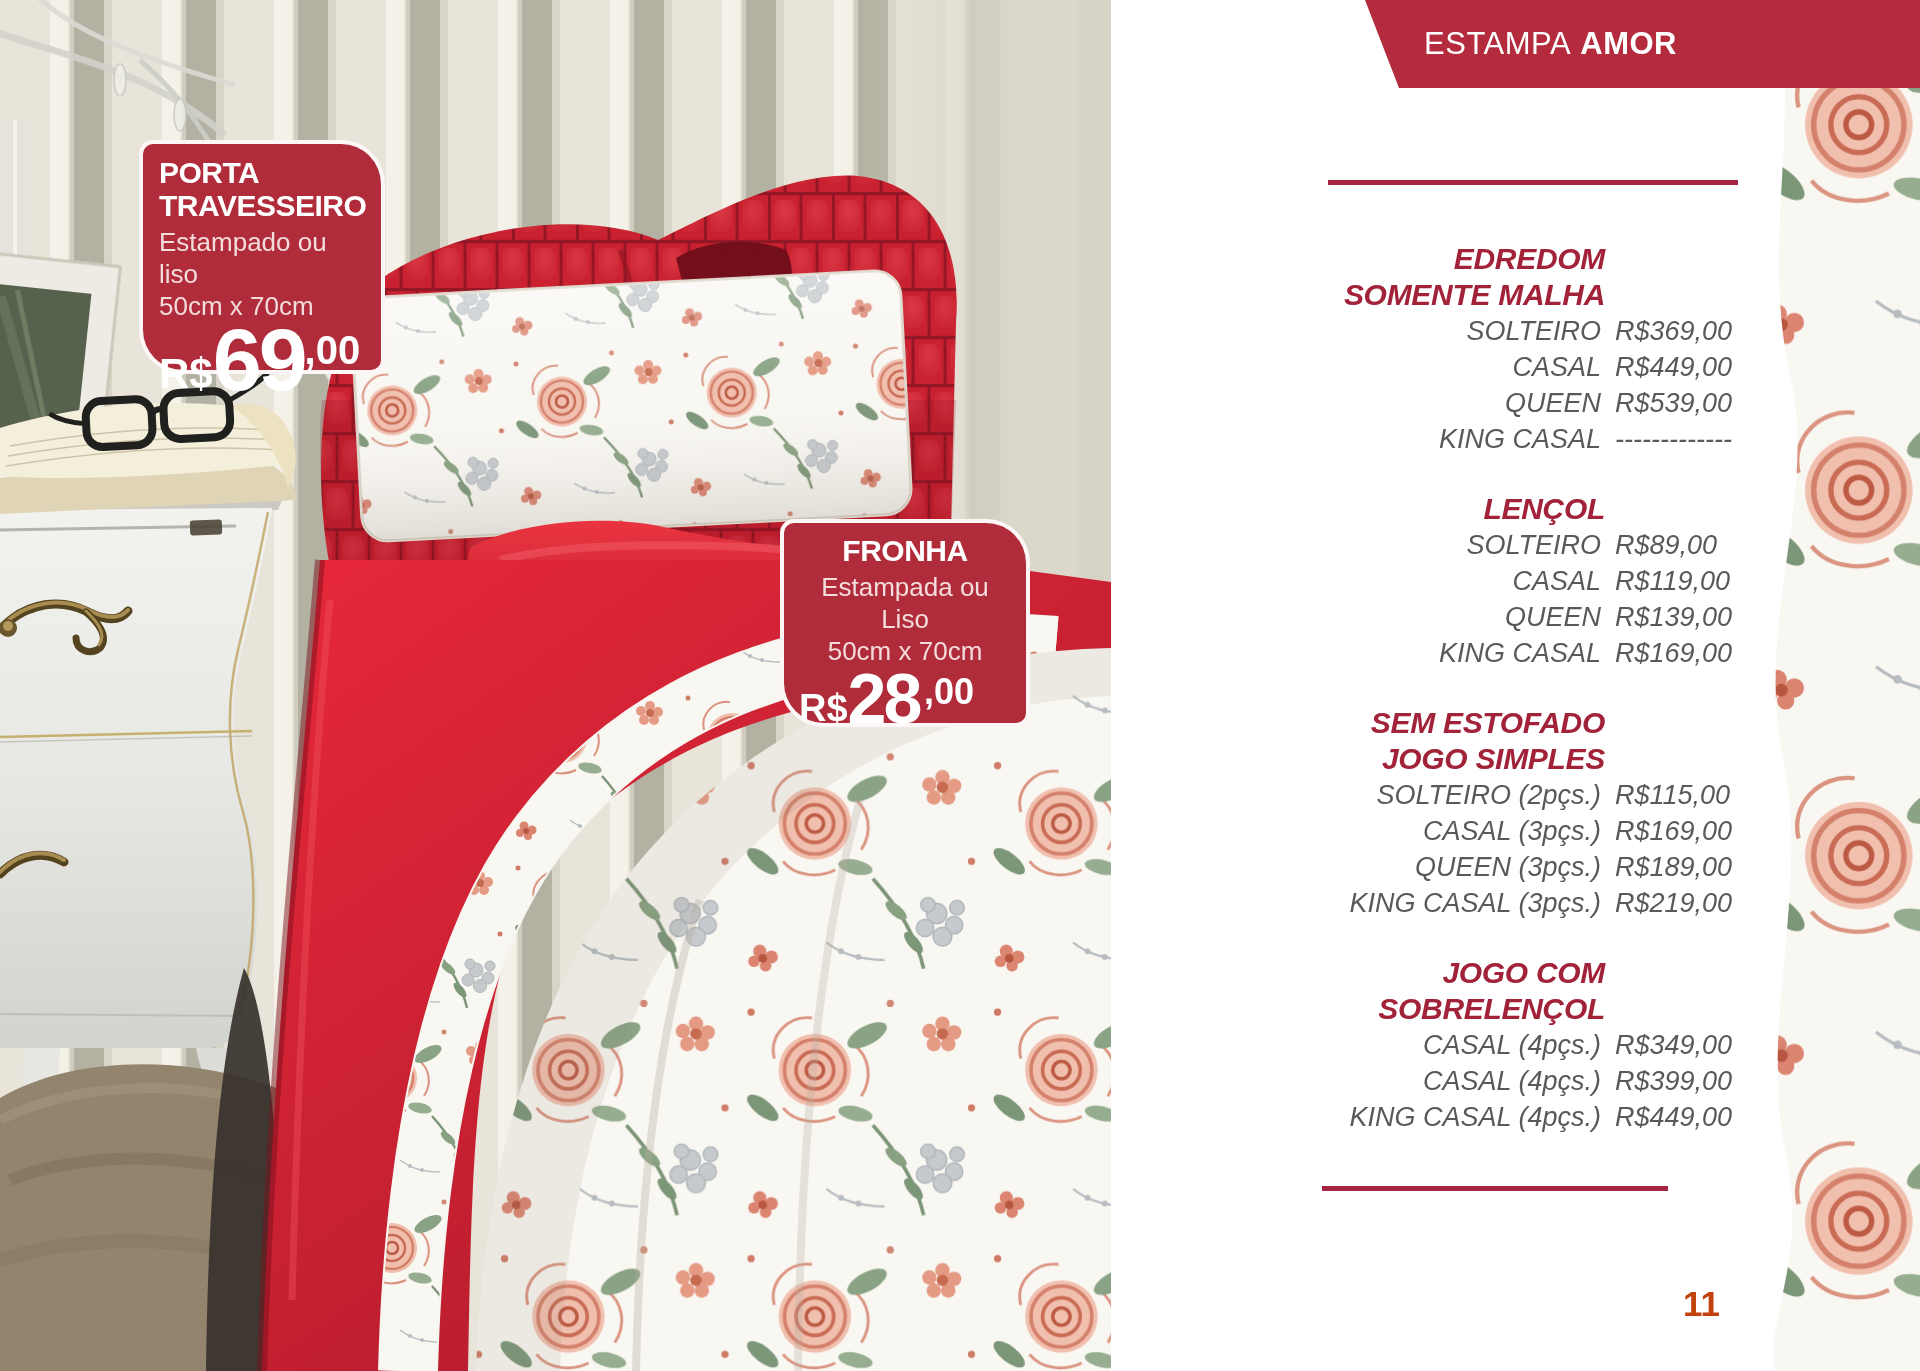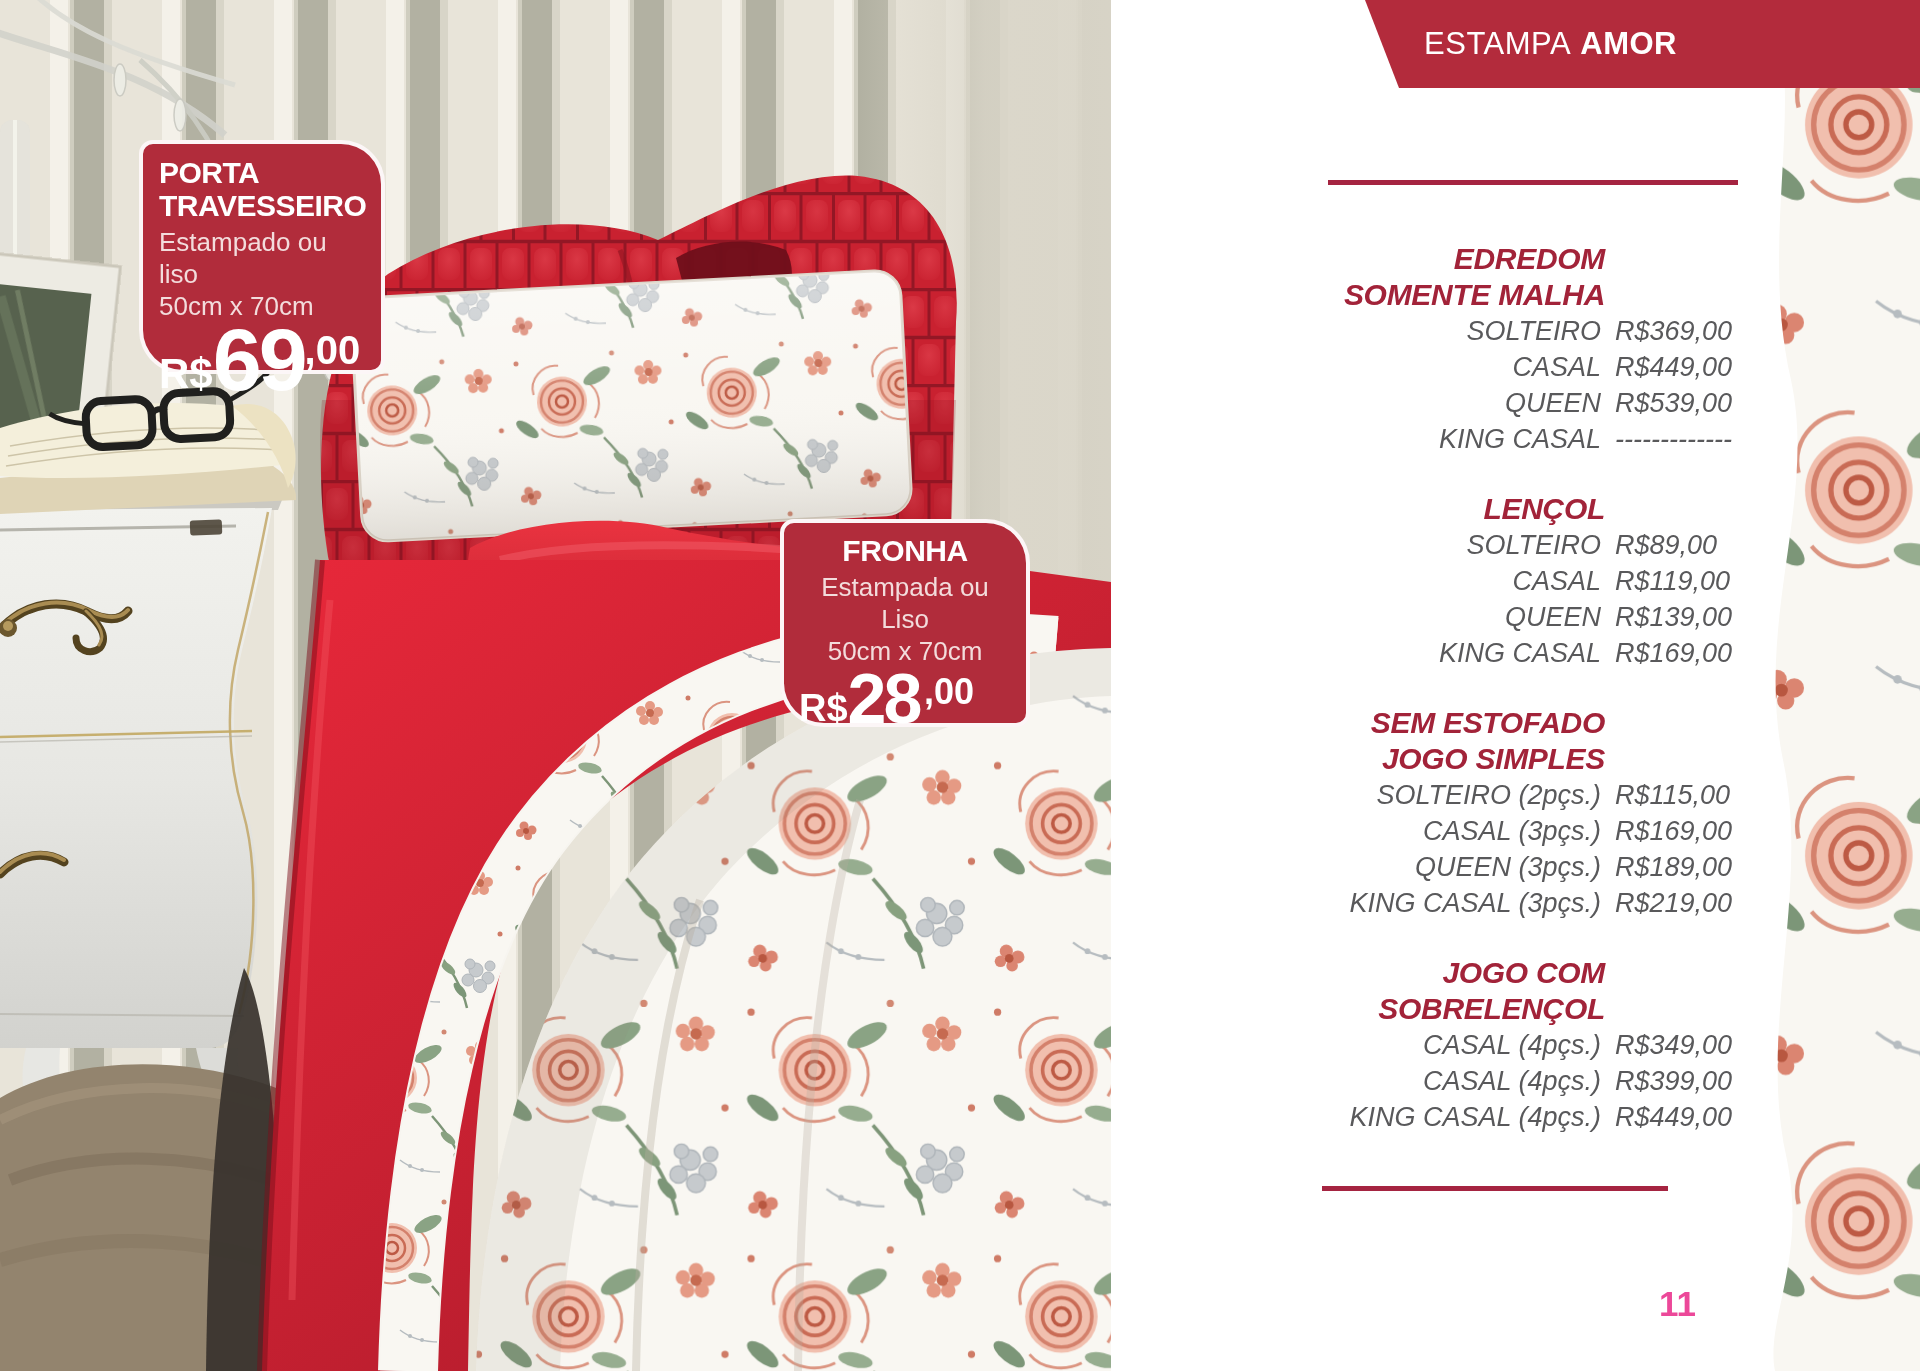--- a/index.html
+++ b/index.html
@@ -43,21 +43,21 @@
   .divider{position:absolute;background:#a52441;height:5px;}
   .div1{left:217px;top:180px;width:410px;}
   .div2{left:211px;top:1186px;width:346px;}
   .sections{position:absolute;left:13px;right:10px;top:222px;margin-top:19px;}
   .section{margin-bottom:34px;}
   .sec-title{font-weight:700;font-style:italic;font-size:30px;line-height:36px;color:#a22339;
              text-align:right;padding-right:132px;letter-spacing:-.3px;}
   .row{display:flex;line-height:36px;font-style:italic;font-size:27px;color:#59595b;padding-left:36px;}
   .row .size{flex:1;text-align:right;white-space:nowrap;}
   .row .price{width:122px;margin-left:14px;text-align:left;white-space:nowrap;}
-  .pagenum{position:absolute;left:548px;top:1284px;font-weight:700;font-size:35px;color:#ec4899;}
+  .pagenum{position:absolute;left:572px;top:1284px;font-weight:700;font-size:35px;color:#c2410c;}
 </style>
 </head>
 <body>
 
 <svg class="photo-svg" viewBox="0 0 1111 1371" preserveAspectRatio="none" aria-hidden="true">
   <defs>
     <linearGradient id="nightGrad" x1="0" y1="0" x2="0" y2="1">
       <stop offset="0" stop-color="#f2f2ee"></stop>
         <stop offset=".5" stop-color="#e7e7e3"></stop>
         <stop offset="1" stop-color="#d2d2ce"></stop>

